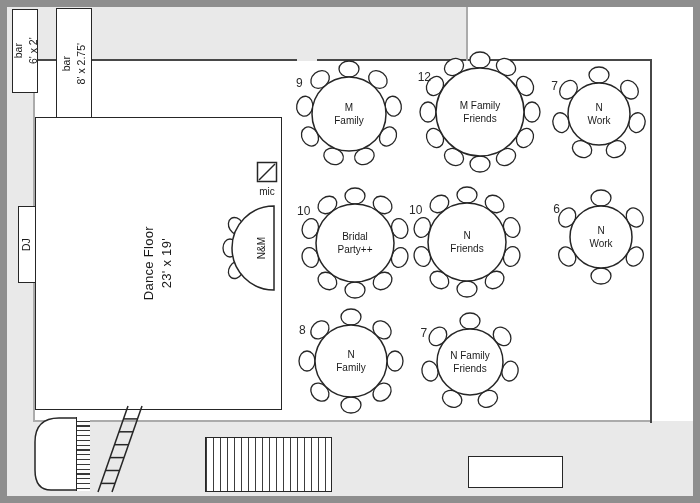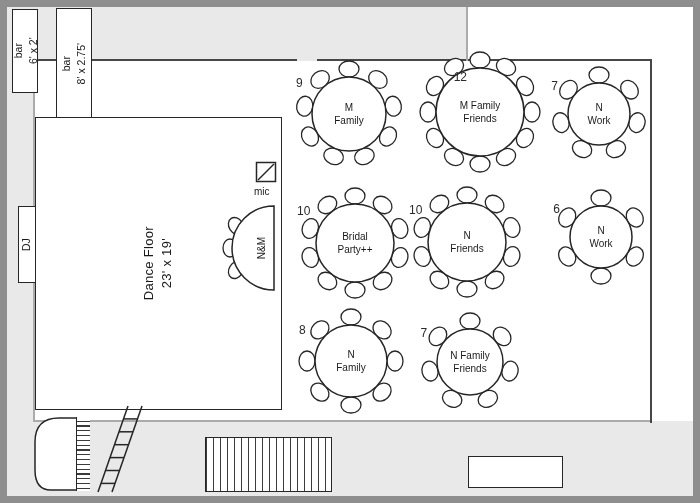--- a/index.html
+++ b/index.html
@@ -8,21 +8,21 @@
   .frame { position:absolute; inset:0; border:7px solid #8e8e8e; pointer-events:none; z-index:50; }
   .corridor { position:absolute; background:#e9e9e9; z-index:0; }
   .wall { position:absolute; background:#474747; z-index:1; }
   .wall.soft { background:#ababab; }
   .obj { position:absolute; background:#fff; border:1.5px solid #262626; z-index:2;
          display:flex; align-items:center; justify-content:center; }
   .vtext { transform:rotate(-90deg); text-align:center; line-height:1.4; white-space:nowrap; }
   .vtext span { display:block; }
   .small-text { font-size:10.5px; }
   .df-text { font-size:13px; letter-spacing:.3px; }
-  .mic-wrap { position:absolute; z-index:3; width:26px; text-align:left; }
+  .mic-wrap { position:absolute; z-index:3; width:26px; text-align:center; }
   .mic-label { font-size:10px; margin-top:-2px; }
   .sprite { position:absolute; z-index:3; }
   .table { position:absolute; z-index:4; }
   .chair { fill:#fff; stroke:#262626; stroke-width:1.3px; }
   .tabletop { fill:#fff; stroke:#262626; stroke-width:1.5px; }
   .tlabel { font-size:10px; text-anchor:middle; fill:#1a1a1a; font-family:"Liberation Sans",sans-serif; }
   .tcount { position:absolute; font-size:12px; color:#2a2a2a; transform:translate(-50%,-50%); }
   .stage-hatch { position:absolute; border:1.5px solid #262626; z-index:2;
                  background:repeating-linear-gradient(90deg,#3c3c3c 0 1.3px,#ffffff 1.3px 7px); }
   .piano-keys { position:absolute; right:1px; top:1px; bottom:1px; width:14px;
@@ -140,21 +140,21 @@
           <ellipse class="chair" cx="92.0" cy="111.0" rx="10" ry="8" transform="rotate(150.0 92.0 111.0)"></ellipse>
           <ellipse class="chair" cx="66.0" cy="118.0" rx="10" ry="8" transform="rotate(180.0 66.0 118.0)"></ellipse>
           <ellipse class="chair" cx="40.0" cy="111.0" rx="10" ry="8" transform="rotate(210.0 40.0 111.0)"></ellipse>
           <ellipse class="chair" cx="21.0" cy="92.0" rx="10" ry="8" transform="rotate(240.0 21.0 92.0)"></ellipse>
           <ellipse class="chair" cx="14.0" cy="66.0" rx="10" ry="8" transform="rotate(270.0 14.0 66.0)"></ellipse>
           <ellipse class="chair" cx="21.0" cy="40.0" rx="10" ry="8" transform="rotate(300.0 21.0 40.0)"></ellipse>
           <ellipse class="chair" cx="40.0" cy="21.0" rx="10" ry="8" transform="rotate(330.0 40.0 21.0)"></ellipse>
           <circle class="tabletop" cx="66" cy="66" r="44"></circle>
           <text class="tlabel" x="66" y="63">M Family</text>
           <text class="tlabel" x="66" y="76">Friends</text>
-        </svg><span class="tcount" style="left:10.32px; top:30.799999999999997px;margin-left:36px;">12</span></div>
+        </svg><span class="tcount" style="left:10.32px; top:30.799999999999997px;">12</span></div>
       <div class="table" style="left: 546px; top: 61px; width: 106px; height: 106px;"><svg width="106" height="106" viewBox="0 0 106 106">
           <ellipse class="chair" cx="53.0" cy="14.0" rx="10" ry="8" transform="rotate(0.0 53.0 14.0)"></ellipse>
           <ellipse class="chair" cx="83.5" cy="28.7" rx="10" ry="8" transform="rotate(51.4 83.5 28.7)"></ellipse>
           <ellipse class="chair" cx="91.0" cy="61.7" rx="10" ry="8" transform="rotate(102.9 91.0 61.7)"></ellipse>
           <ellipse class="chair" cx="69.9" cy="88.1" rx="10" ry="8" transform="rotate(154.3 69.9 88.1)"></ellipse>
           <ellipse class="chair" cx="36.1" cy="88.1" rx="10" ry="8" transform="rotate(205.7 36.1 88.1)"></ellipse>
           <ellipse class="chair" cx="15.0" cy="61.7" rx="10" ry="8" transform="rotate(257.1 15.0 61.7)"></ellipse>
           <ellipse class="chair" cx="22.5" cy="28.7" rx="10" ry="8" transform="rotate(308.6 22.5 28.7)"></ellipse>
           <circle class="tabletop" cx="53" cy="53" r="31"></circle>
           <text class="tlabel" x="53" y="50">N</text>

